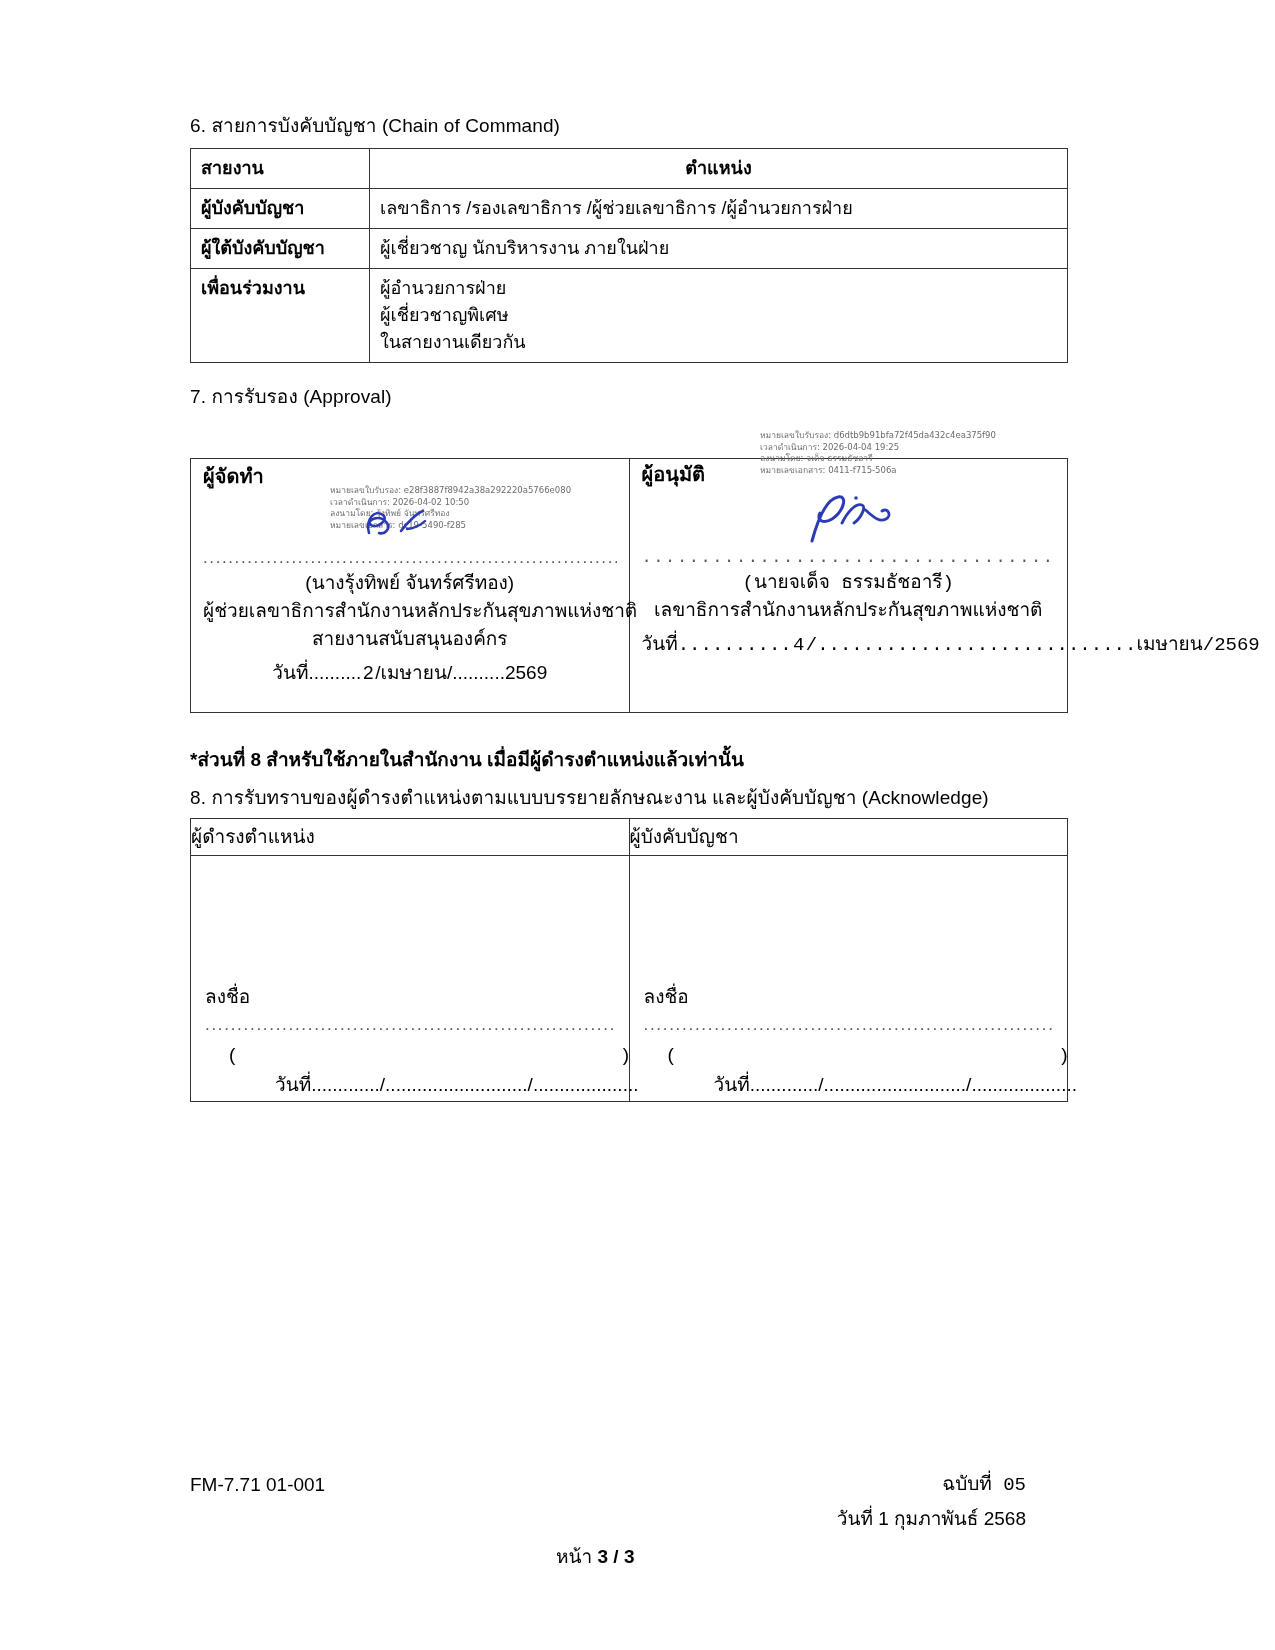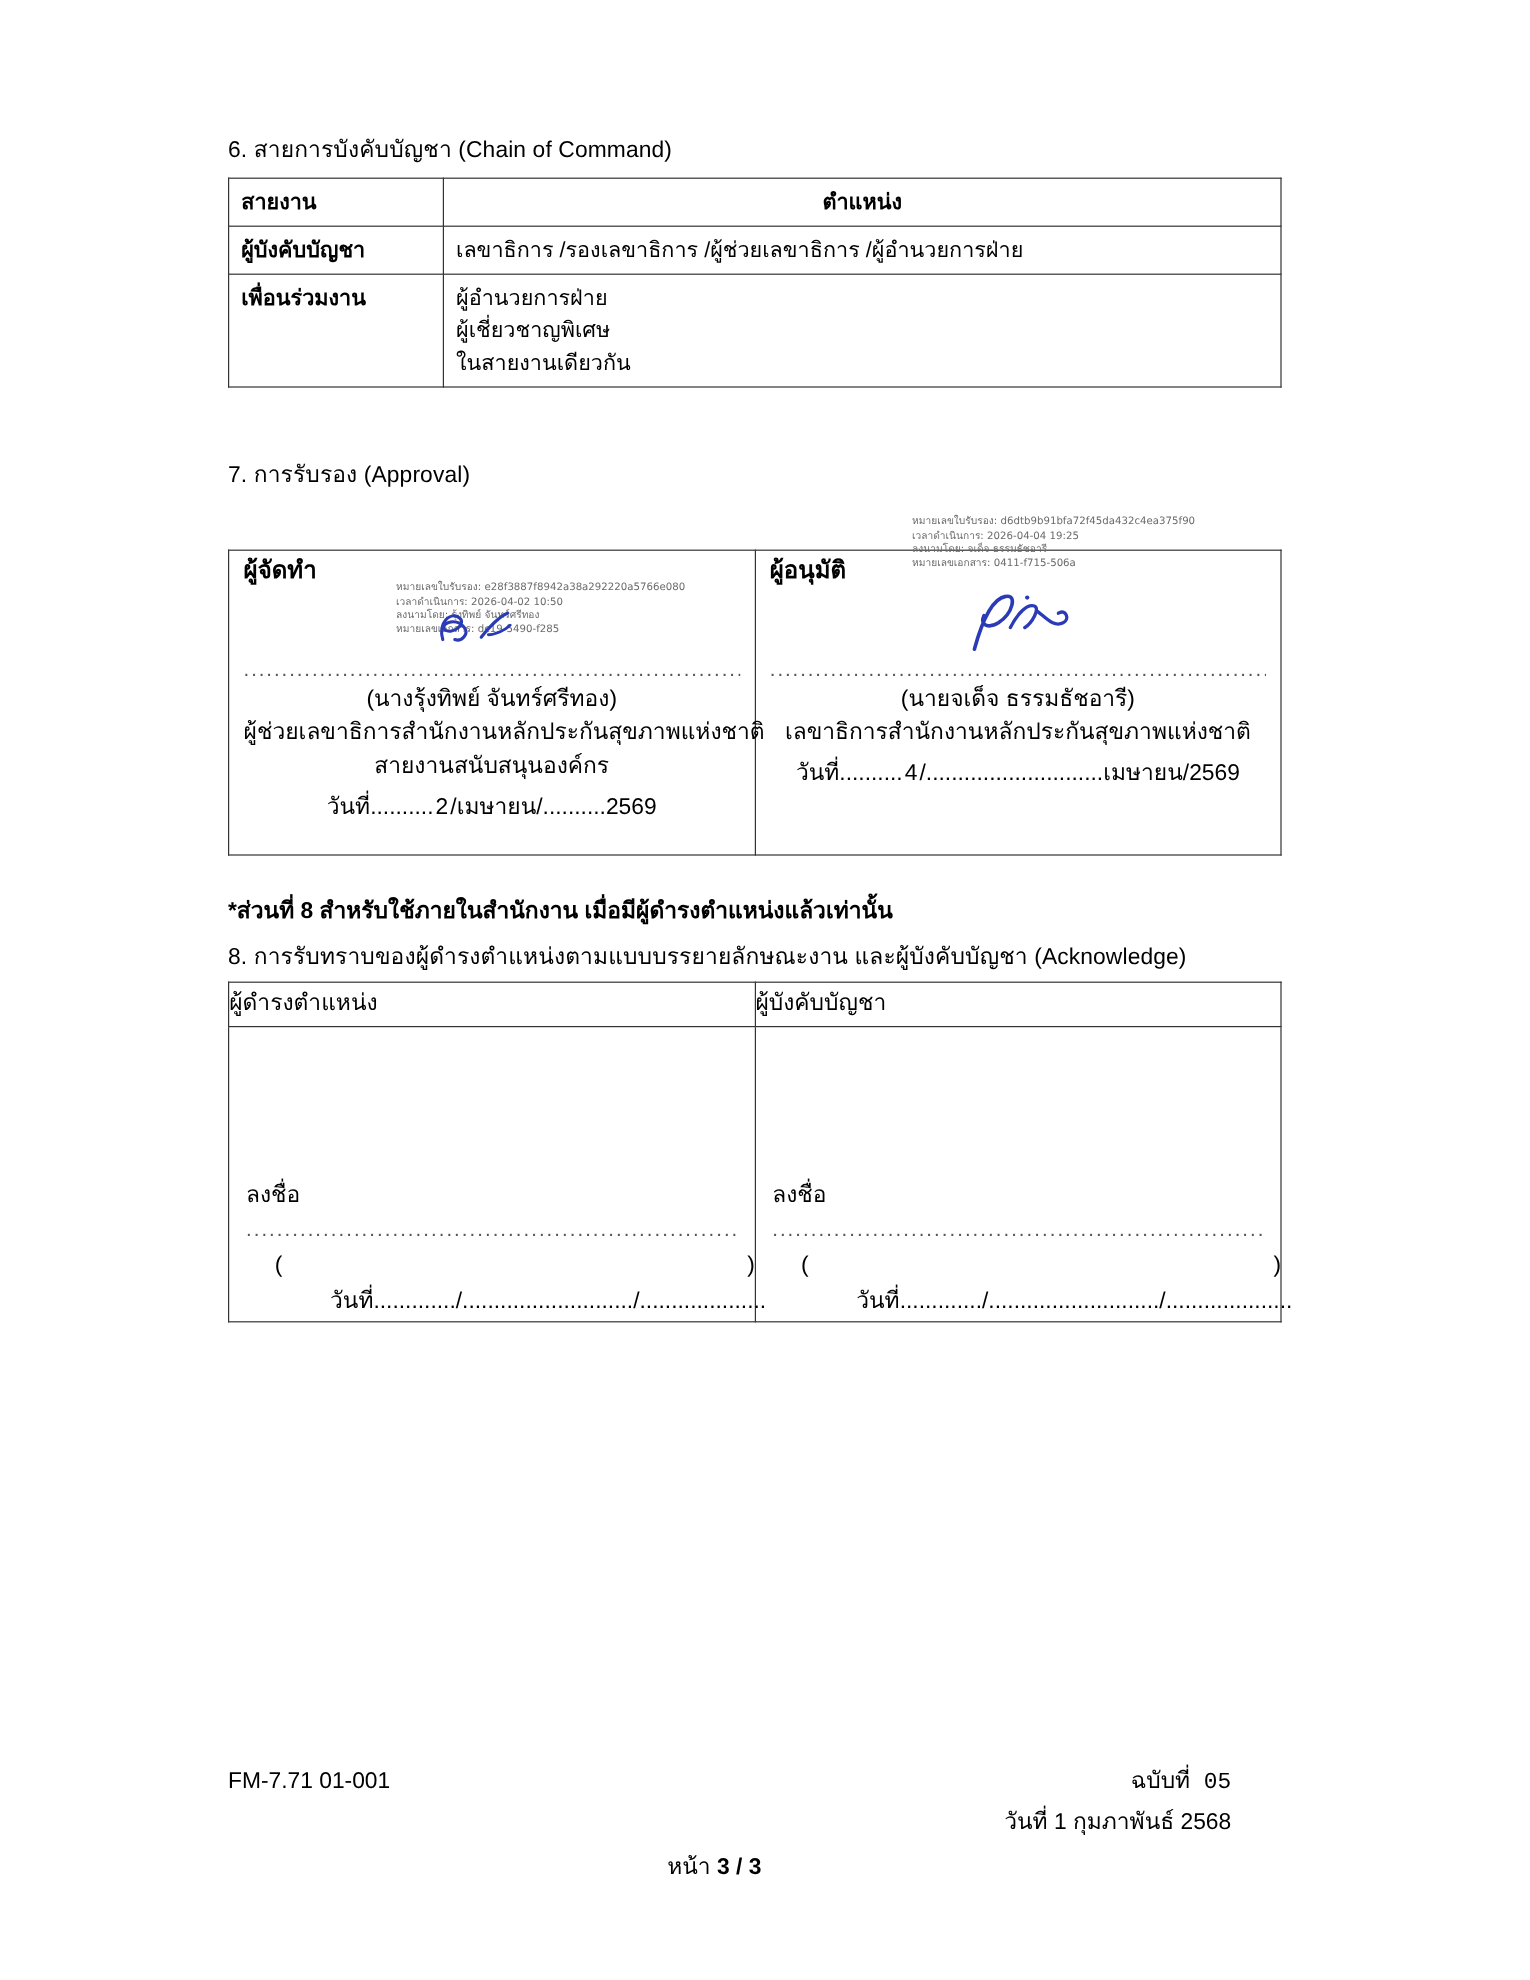--- a/index.html
+++ b/index.html
@@ -195,20 +195,24 @@
 
   <table class="tbl" id="chain-table">
     <tbody>
         <tr>
       <td class="col-a cell-bold">สายงาน</td>
       <td class="cell-center cell-bold">ตำแหน่ง</td>
     </tr>
     <tr>
       <td class="col-a cell-bold">ผู้บังคับบัญชา</td>
       <td>เลขาธิการ /รองเลขาธิการ /ผู้ช่วยเลขาธิการ /ผู้อำนวยการฝ่าย</td>
+    </tr>
+    <tr>
+      <td class="col-a cell-bold">ผู้ใต้บังคับบัญชา</td>
+      <td>ผู้เชี่ยวชาญ นักบริหารงาน ภายในฝ่าย</td>
     </tr>
     <tr>
       <td class="col-a cell-bold">เพื่อนร่วมงาน</td>
       <td style="white-space:pre-line;">ผู้อำนวยการฝ่าย
 ผู้เชี่ยวชาญพิเศษ
 ในสายงานเดียวกัน</td>
     </tr>
   </tbody>
     </table>
 
@@ -243,21 +247,21 @@
           </div>
           <div class="dotline">..................................................................</div>
           <div class="appr-name">(นางรุ้งทิพย์  จันทร์ศรีทอง)</div>
           <div class="appr-pos">ผู้ช่วยเลขาธิการสำนักงานหลักประกันสุขภาพแห่งชาติ</div>
           <div class="appr-pos">สายงานสนับสนุนองค์กร</div>
           <div class="appr-date">
             <span>วันที่</span><span>..........</span><span class="dt-fill">2</span>/<span class="dt-fill">เมษายน</span>/<span>..........</span><span class="dt-fill">2569</span>
           </div>
         </div>
       </td>
-      <td style="width:50%;">
+      <td style="width:50%;font-family:Liberation Mono, monospace;">
         <div class="appr-cell">
           <div class="appr-title">ผู้อนุมัติ</div>
           <div class="sig-img">
             <svg width="160" height="58" viewBox="0 0 160 58" aria-hidden="true">
               <path d="M44 52 C50 30, 58 10, 70 8 C80 6, 76 22, 64 30 C56 35, 48 32, 52 24" fill="none" stroke="#2b3bb5" stroke-width="3" stroke-linecap="round"></path>
               <path d="M74 34 C80 22, 88 14, 94 16 C99 18, 92 30, 86 34" fill="none" stroke="#2b3bb5" stroke-width="2.8" stroke-linecap="round"></path>
               <path d="M96 20 C104 26, 110 34, 118 30 C124 27, 120 18, 114 22" fill="none" stroke="#2b3bb5" stroke-width="2.8" stroke-linecap="round"></path>
               <circle cx="88" cy="9" r="1.8" fill="#2b3bb5"></circle>
             </svg>
           </div>

